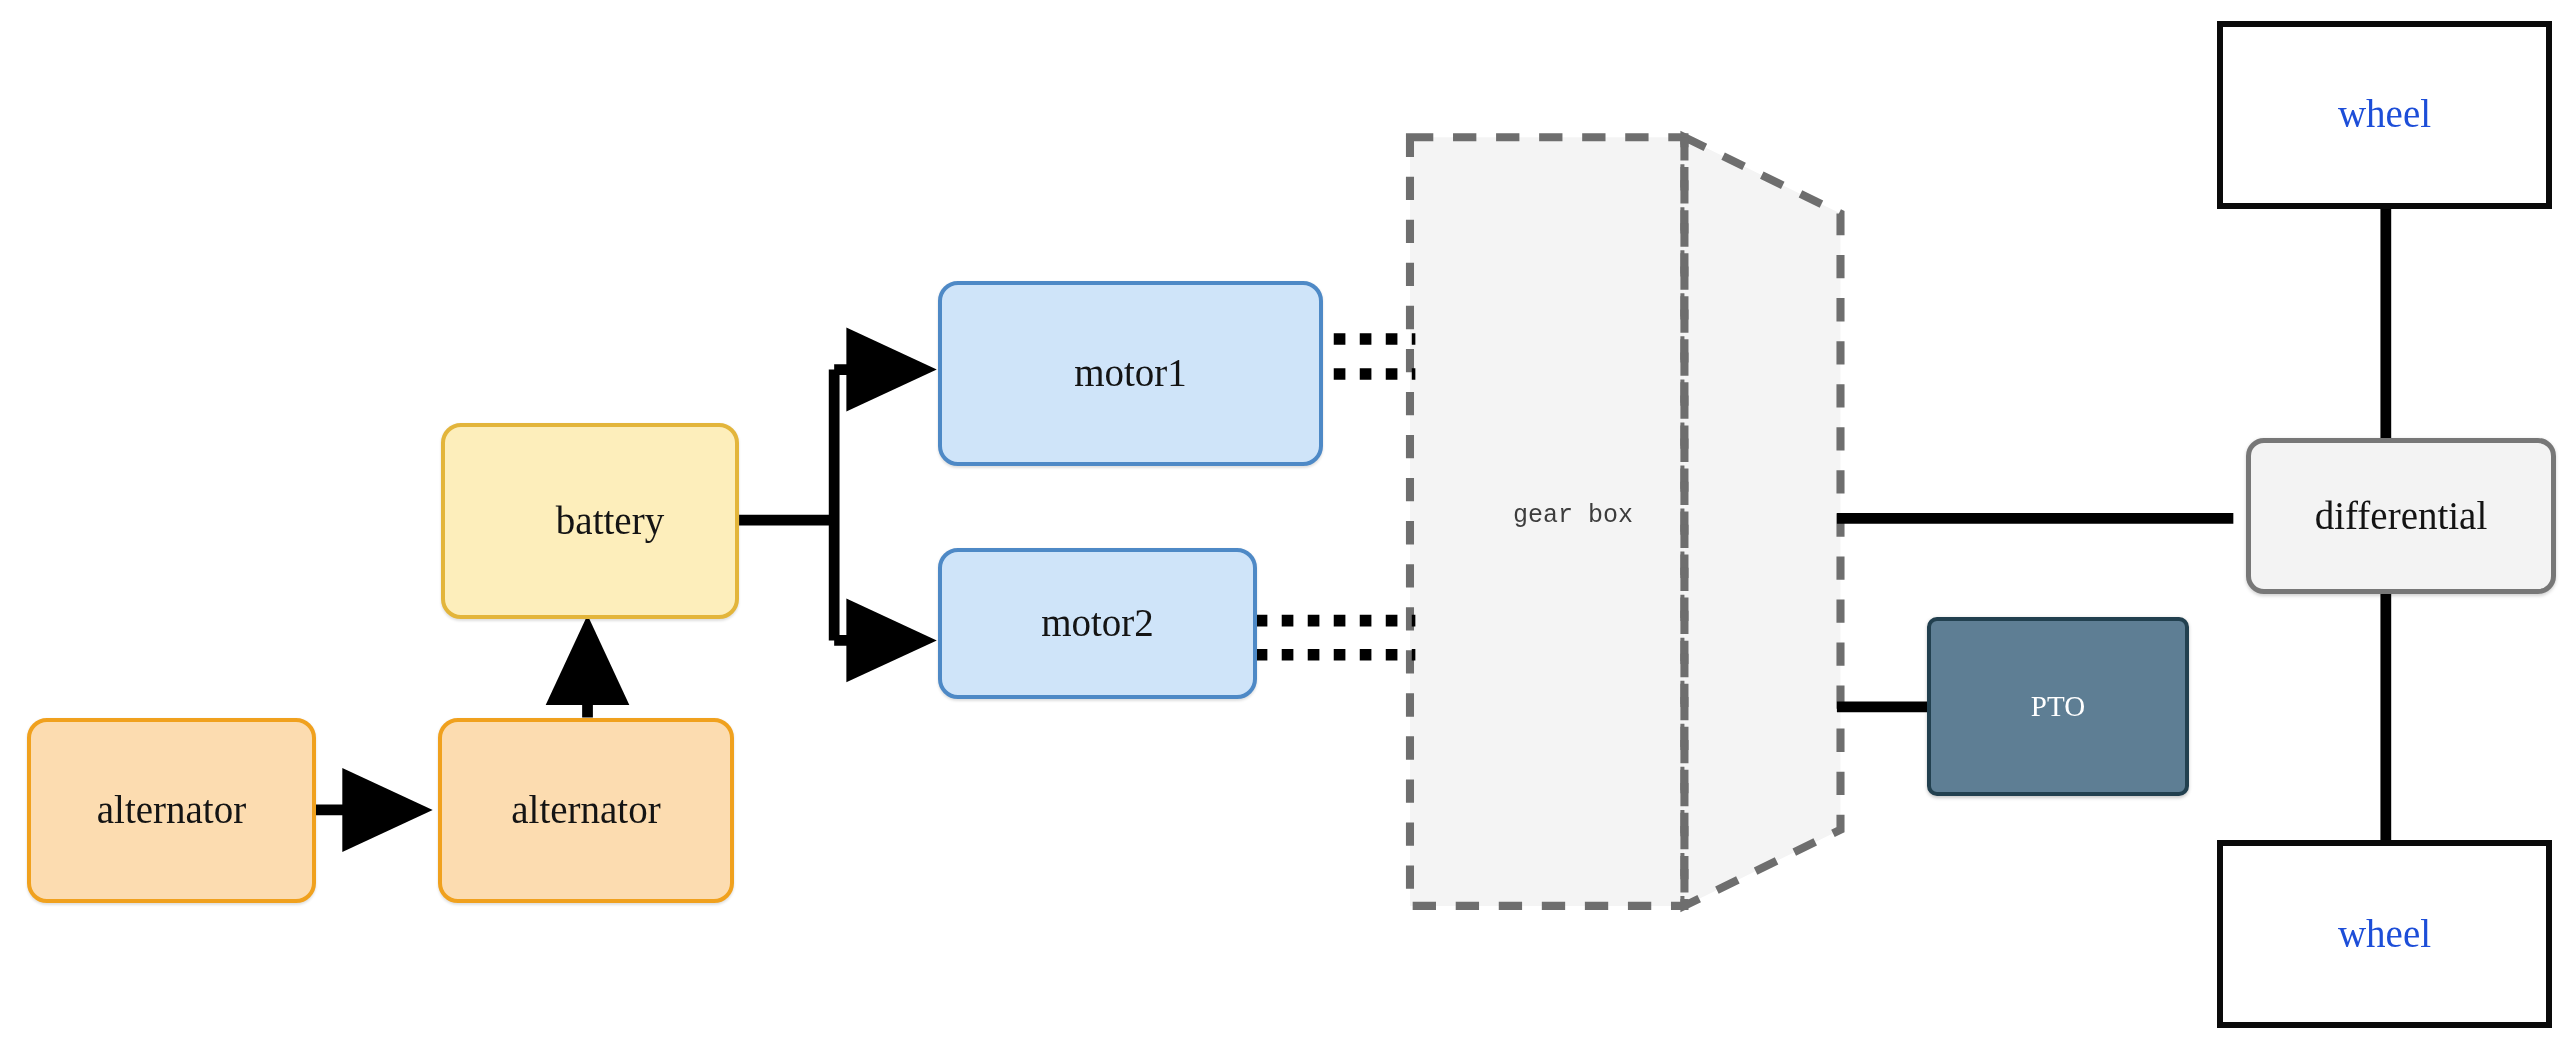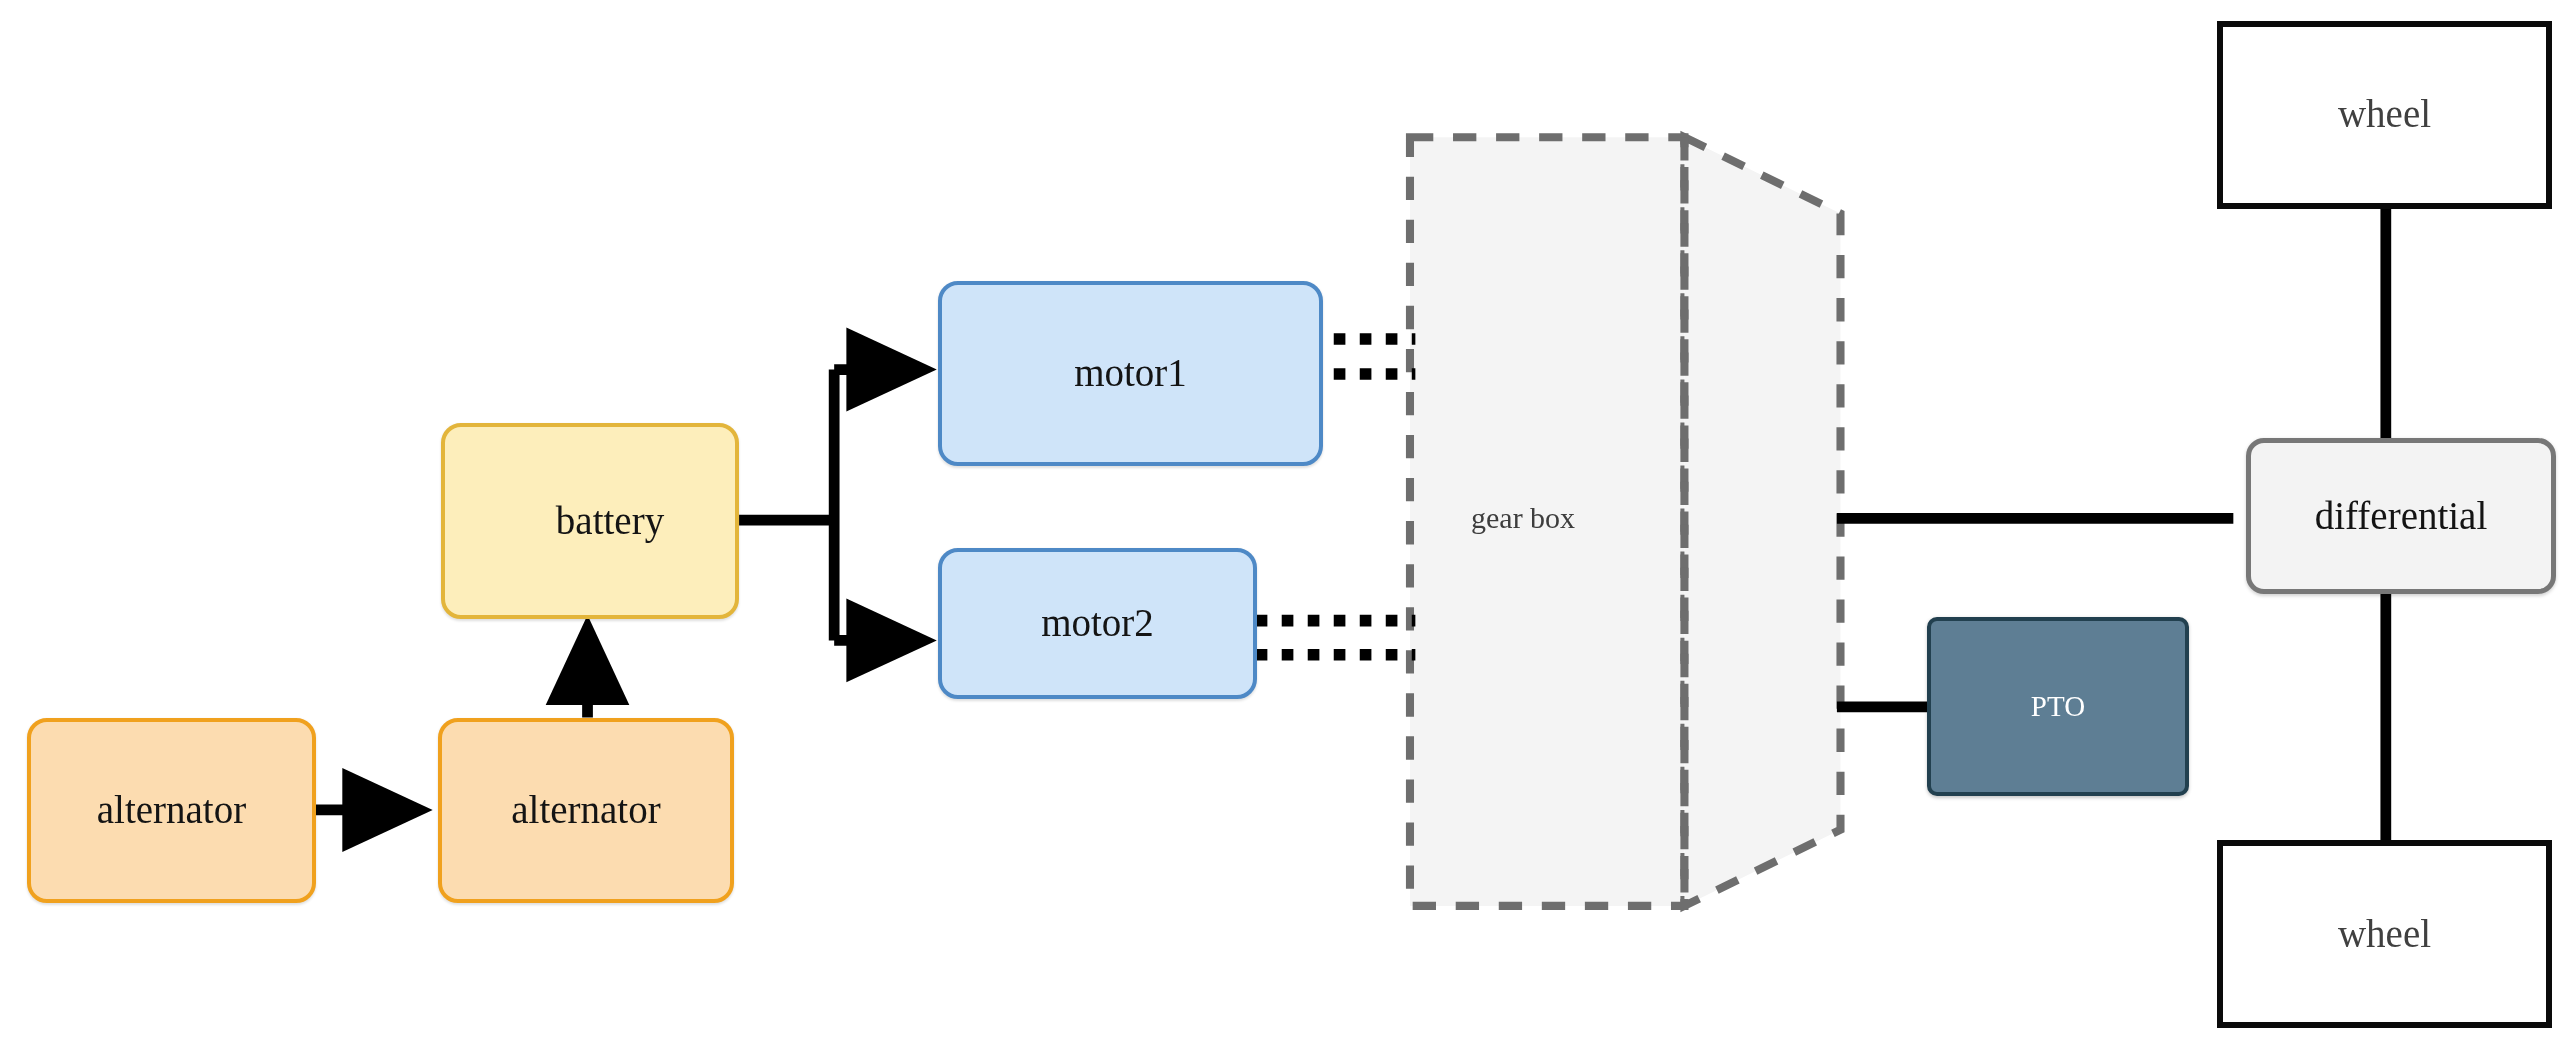--- a/index.html
+++ b/index.html
@@ -87,30 +87,31 @@
     color: #141414;
     box-shadow: 0 1.8px 3.6px rgba(0,0,0,0.18);
     margin-left: 16px;
   }
   
   .n-wheel {
     background: #ffffff;
     border: 6.3px solid #0a0a0a;
     border-radius: 0;
     font-size: 39px;
-    color: #404040;
+    color: #1d4ed8;
   }
   
   .gearbox-label {
     position: absolute;
-    font-family: Liberation Serif, serif;
-    font-size: 30px;
+    font-family: Liberation Mono, monospace;
+    font-size: 25px;
     color: #3d3d3d;
     z-index: 6;
     white-space: nowrap;
+    margin-left: 42px;
   }
 </style>
 </head>
 <body>
 
 <div id="canvas">
 
   <svg class="svg-layer" viewBox="0 0 2872 1164" xmlns="http://www.w3.org/2000/svg">
     <defs>
       <marker id="arrowhead" markerWidth="9" markerHeight="9" refX="7.2" refY="4.5" orient="auto" markerUnits="strokeWidth">

